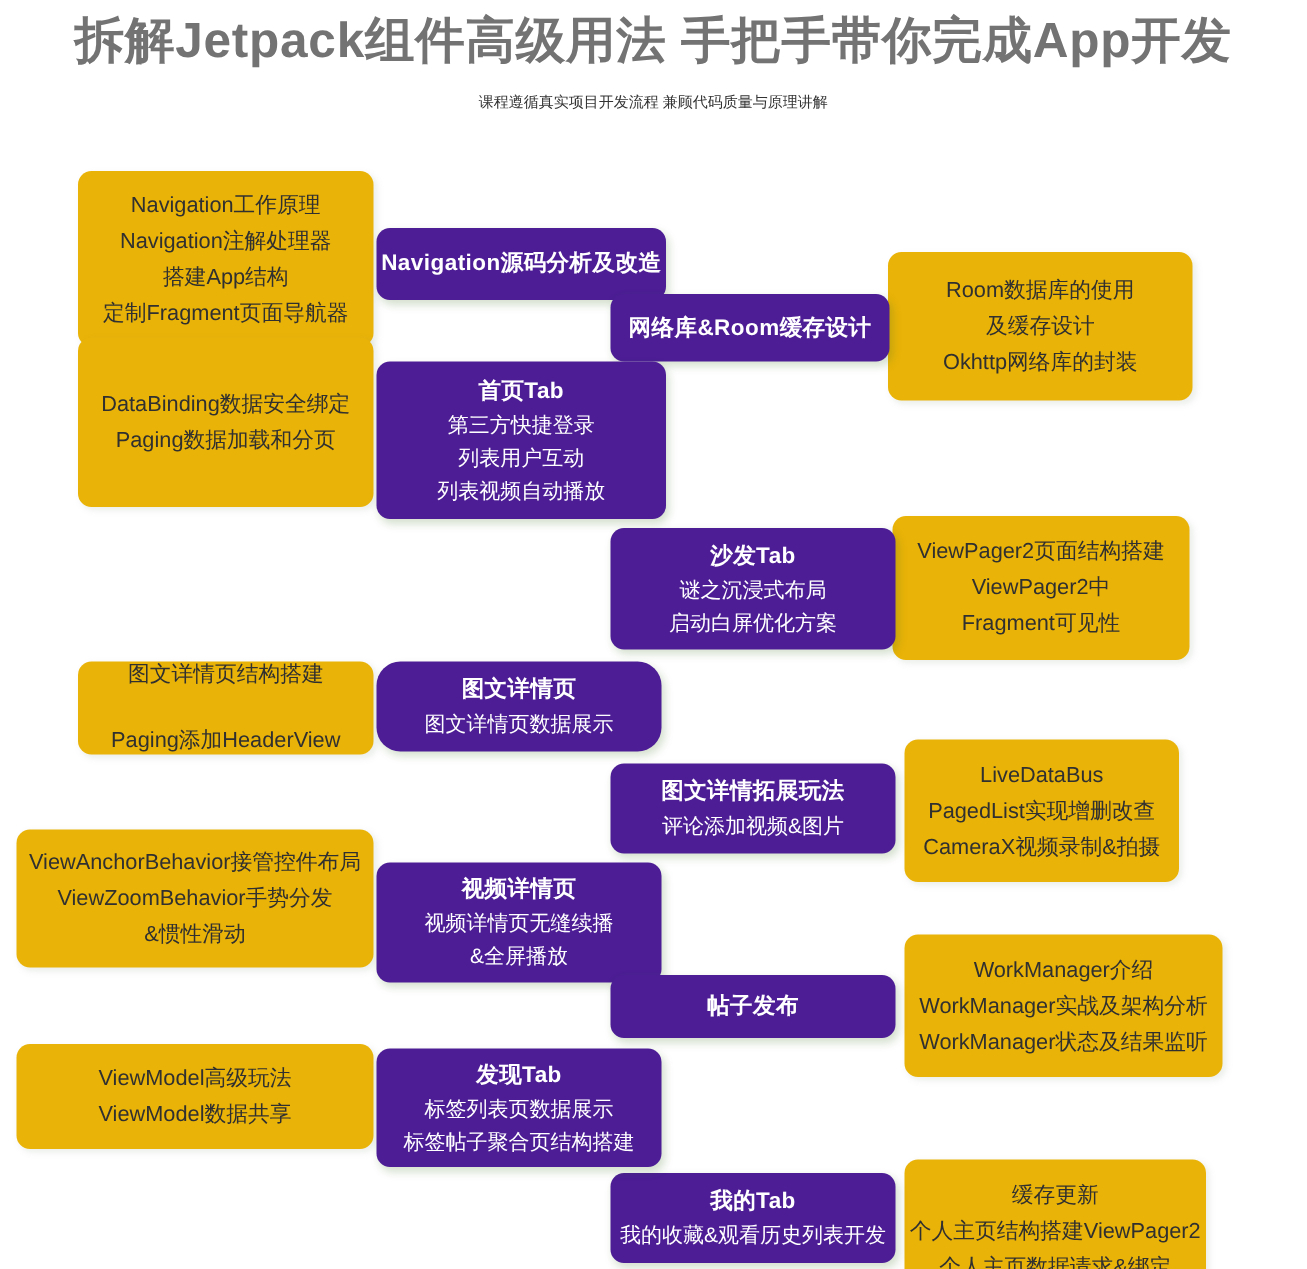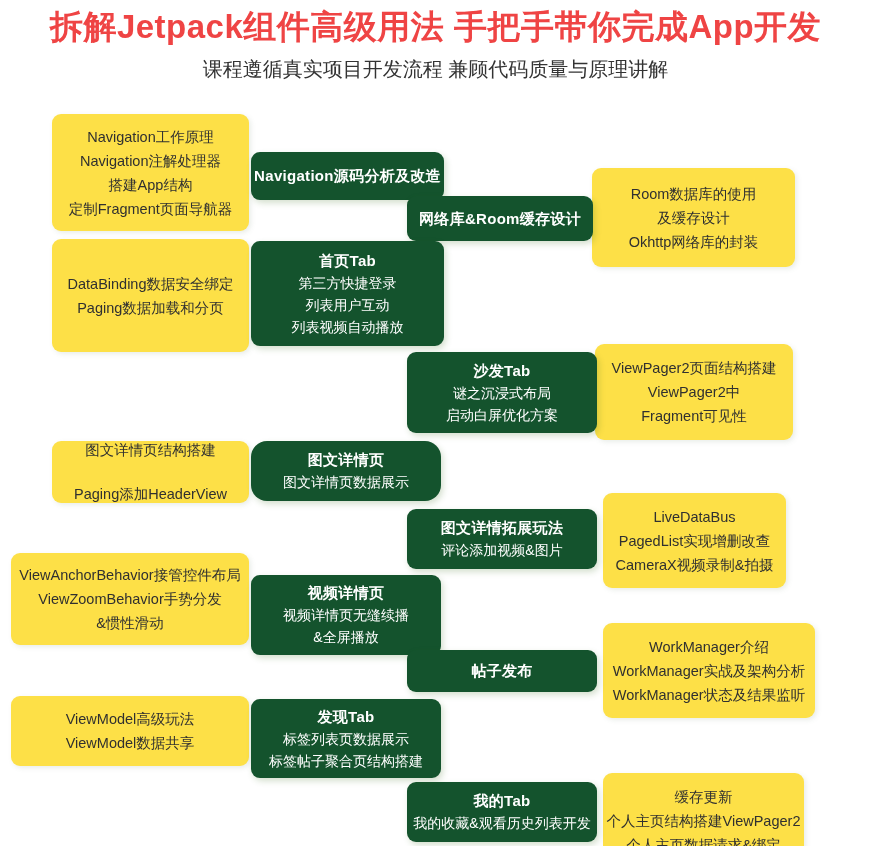--- a/index.html
+++ b/index.html
@@ -32,27 +32,27 @@
     width: 871px;
     text-align: center;
   }
   .main-title {
     margin: 0;
     padding-top: 6px;
     font-size: 33px;
     line-height: 42px;
     font-weight: bold;
     letter-spacing: 0.5px;
-    color: #ef4444;
+    color: #737373;
     font-family: "Liberation Sans", "DejaVu Sans", sans-serif;
   }
   .sub-title {
     margin: 0;
     padding-top: 11px;
-    font-size: 20px;
+    font-size: 10px;
     line-height: 20px;
     font-weight: normal;
     color: #333333;
   }
 
   
   .diagram {
     position: absolute;
     left: 0;
     top: 0;
@@ -66,27 +66,27 @@
     border-radius: 9px;
     display: flex;
     flex-direction: column;
     align-items: center;
     justify-content: center;
     text-align: center;
     overflow: hidden;
   }
 
   .node.detail {
-    background: #fde047;
+    background: #eab308;
     color: #303030;
     box-shadow: 2px 2px 5px rgba(120,140,120,0.16);
   }
 
   .node.topic {
-    background: #14532d;
+    background: #4c1d95;
     color: #ffffff;
     box-shadow: 2px 3px 6px rgba(60,110,30,0.22);
     z-index: 3;
   }
 
   .node.detail { z-index: 2; }
 
   .node-title {
     font-size: 15px;
     line-height: 22px;
@@ -134,21 +134,21 @@
     <div class="node topic bar" style="left:407px; top:196px; width:186px; height:45px;">
       <div class="node-title">网络库&amp;Room缓存设计</div>
     </div>
 
     <div class="node detail" style="left:592px; top:168px; width:203px; height:99px;">
       <div class="node-line">Room数据库的使用</div>
       <div class="node-line">及缓存设计</div>
       <div class="node-line">Okhttp网络库的封装</div>
     </div>
 
-    <div class="node detail" style="left:52px; top:239px; width:197px; height:113px;">
+    <div class="node detail" style="left:52px; top:225px; width:197px; height:113px;">
       <div class="node-line">DataBinding数据安全绑定</div>
       <div class="node-line">Paging数据加载和分页</div>
     </div>
 
     <div class="node topic" style="left:251px; top:241px; width:193px; height:105px;">
       <div class="node-title">首页Tab</div>
       <div class="node-line">第三方快捷登录</div>
       <div class="node-line">列表用户互动</div>
       <div class="node-line">列表视频自动播放</div>
     </div>

